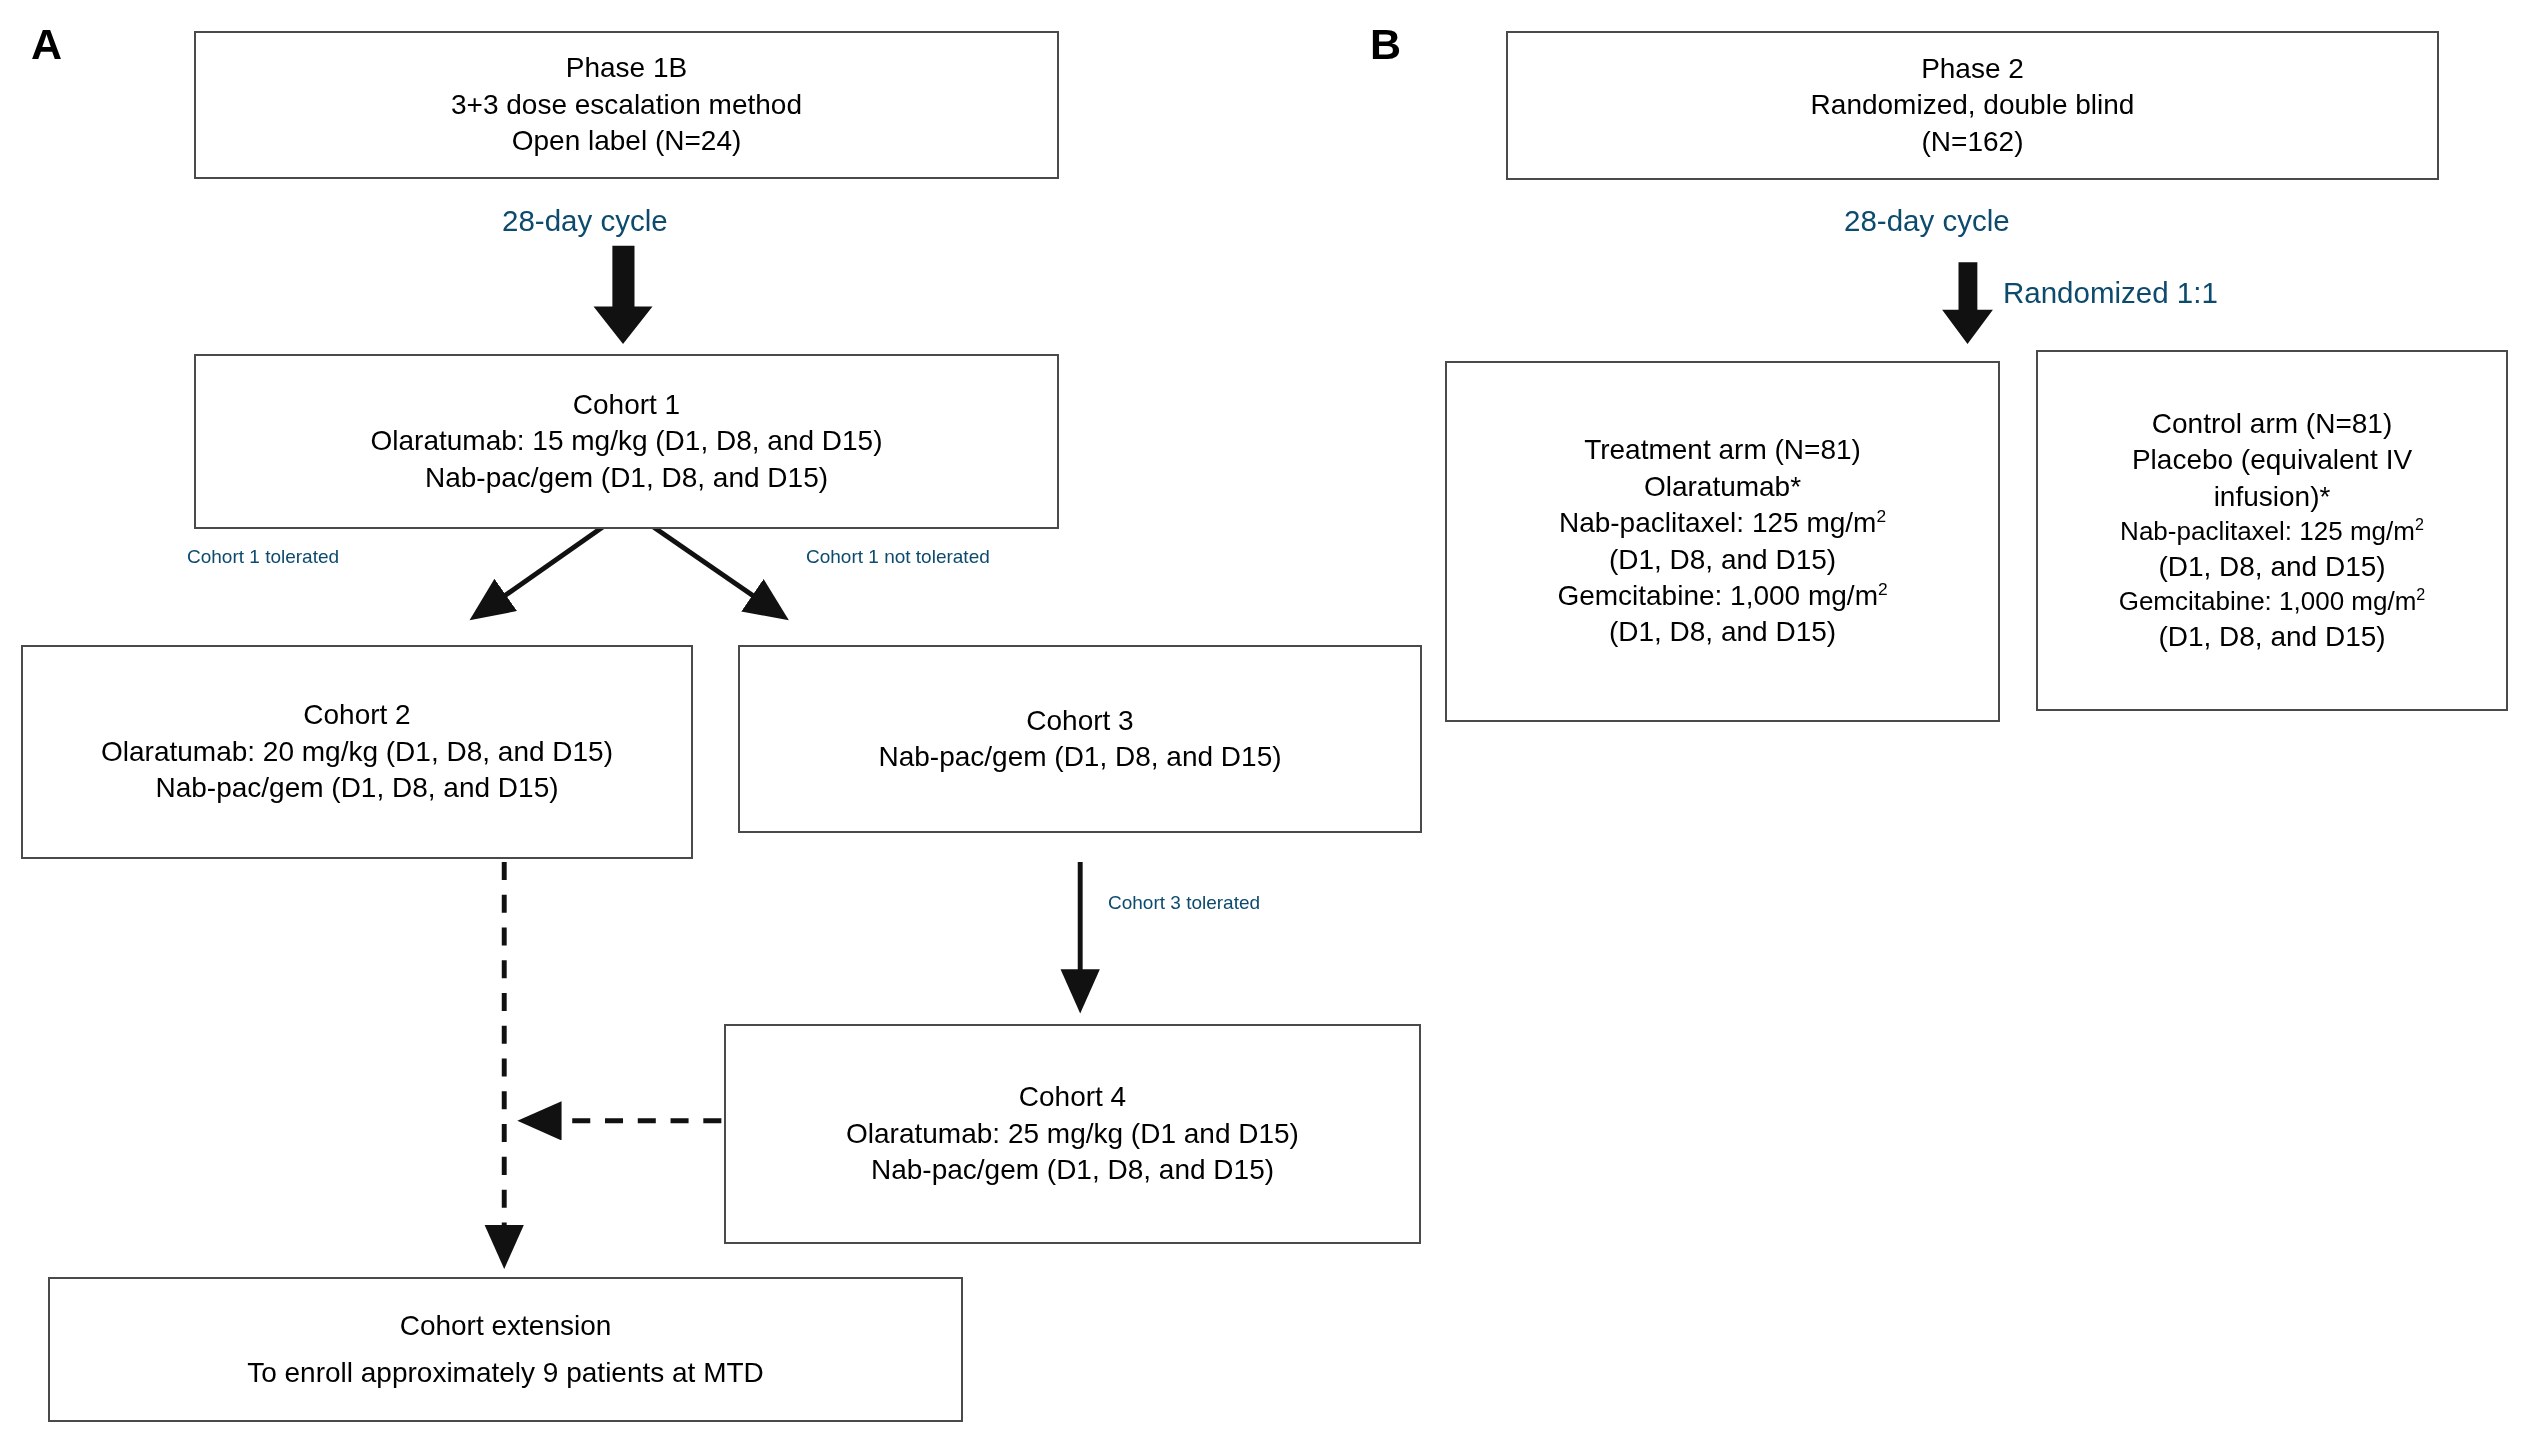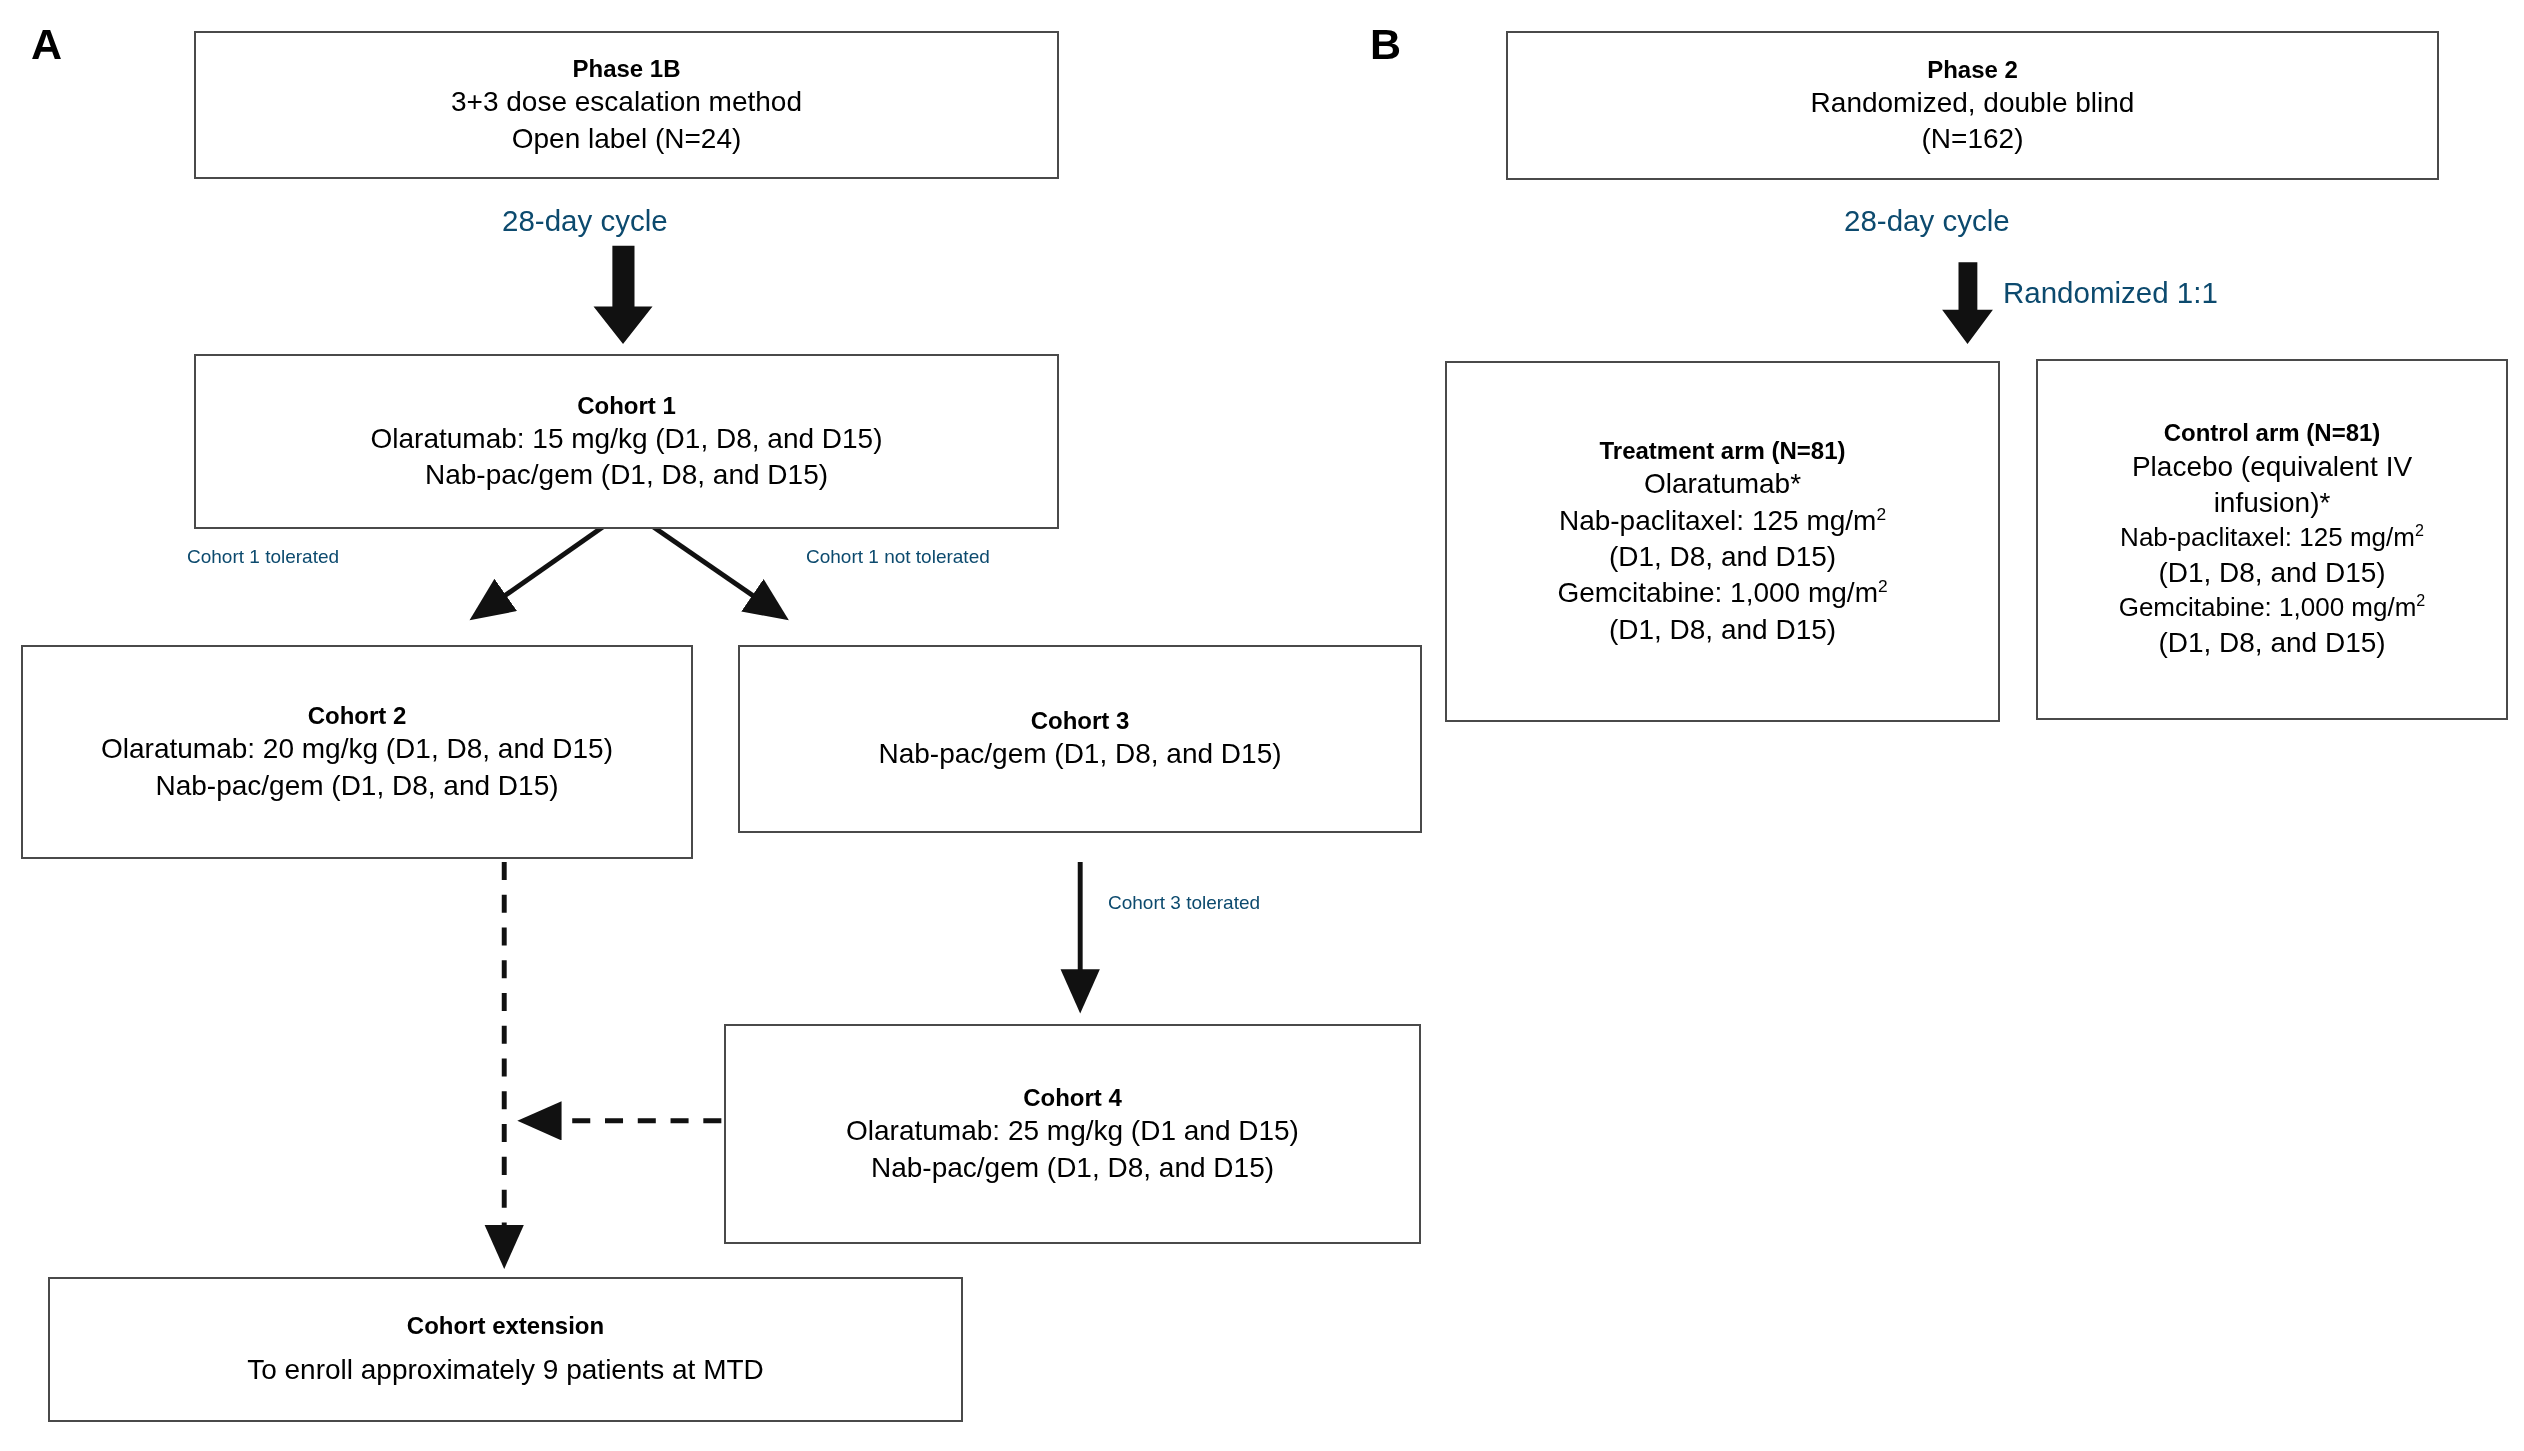--- a/index.html
+++ b/index.html
@@ -34,22 +34,22 @@
     background: #ffffff;
     display: flex;
     flex-direction: column;
     align-items: center;
     justify-content: center;
     text-align: center;
     padding: 4.9px 8.2px;
     line-height: 1.30;
   }
   .box .ttl {
-    font-weight: bold;
-    font-size: 24px;
+    font-weight: normal;
+    font-size: 28px;
     color: #000000;
     white-space: nowrap;
   }
   .box .ln {
     font-size: 28px;
     color: #000000;
     white-space: nowrap;
   }
   sup {
     font-size: 0.62em;
@@ -178,21 +178,21 @@
 
   <div class="box" style="left:1445px; top:361px; width:555px; height:361px;">
     <div class="ttl">Treatment arm (N=81)</div>
     <div class="ln">Olaratumab*</div>
     <div class="ln"><span>Nab-paclitaxel: 125 mg/m</span><sup>2</sup></div>
     <div class="ln">(D1, D8, and D15)</div>
     <div class="ln"><span>Gemcitabine: 1,000 mg/m</span><sup>2</sup></div>
     <div class="ln">(D1, D8, and D15)</div>
   </div>
 
-  <div class="box" style="left:2036px; top:359px; width:472px; height:361px;">
+  <div class="box" style="left:2036px; top:350px; width:472px; height:361px;">
     <div class="ttl">Control arm (N=81)</div>
     <div class="ln">Placebo (equivalent IV</div>
     <div class="ln">infusion)*</div>
     <div class="ln" style="font-size:26px;"><span>Nab-paclitaxel: 125 mg/m</span><sup>2</sup></div>
     <div class="ln">(D1, D8, and D15)</div>
     <div class="ln" style="font-size:26px;"><span>Gemcitabine: 1,000 mg/m</span><sup>2</sup></div>
     <div class="ln">(D1, D8, and D15)</div>
   </div>
 
 </div>

